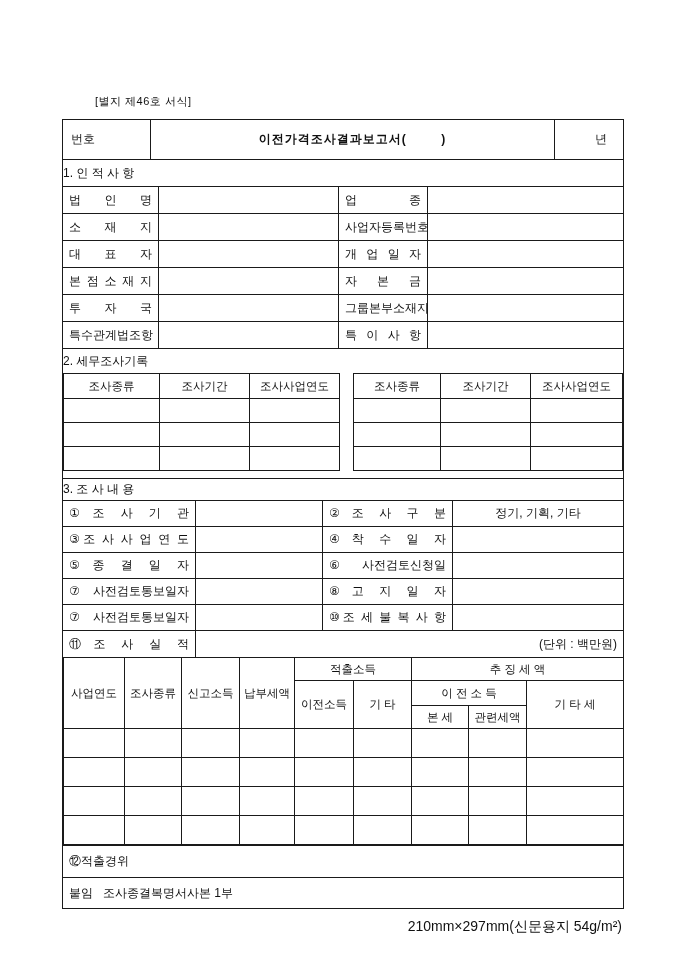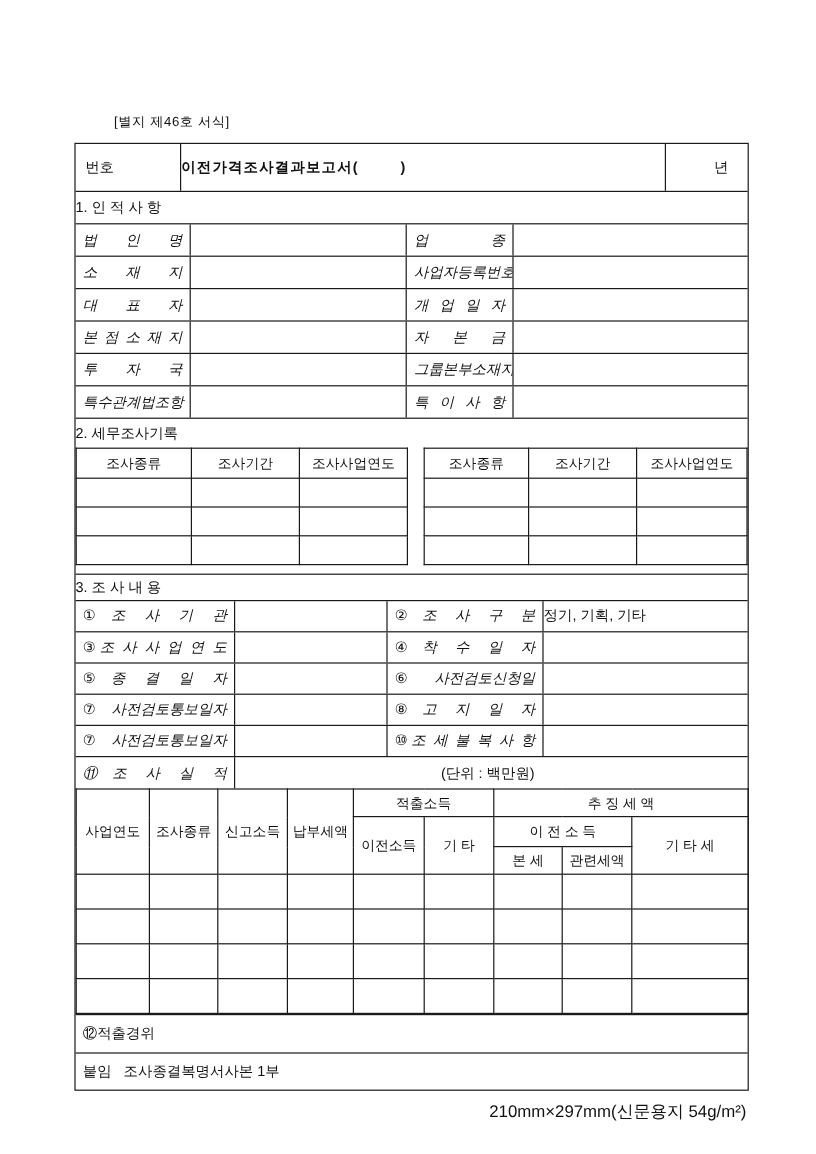--- a/index.html
+++ b/index.html
@@ -6,25 +6,25 @@
   body{width:680px;height:962px;font-family:"Liberation Sans","DejaVu Sans",sans-serif;}
   .sheet{padding:94px 0 0 62px;}
   .form-note{font-size:11px;letter-spacing:0.5px;margin:0 0 10px 1px;padding-left:32px;}
   .form-table{width:560px;border:1.5px solid #1a1a1a;box-sizing:content-box;}
   .row{display:flex;align-items:stretch;}
   .bt{border-top:1px solid #1a1a1a;}
   .cell{display:flex;align-items:center;overflow:hidden;box-sizing:border-box;}
   .br{border-right:1px solid #1a1a1a;}
   .bl{border-left:1px solid #1a1a1a;}
   .cell>span{display:block;width:100%;font-size:12px;}
-  .just{text-align:justify;text-align-last:justify;padding:0 6px;font-size:11.5px;white-space:nowrap;font-style:italic;}
-  .center{text-align:left;}
+  .just{text-align:justify;text-align-last:justify;padding:0 6px;font-size:11.5px;white-space:nowrap;}
+  .center{text-align:center;}
   .left{padding-left:8px;}
   .right{text-align:right;padding-right:16px;}
-  .unit{text-align:center;padding-right:6px;font-size:11.5px;white-space:pre;}
+  .unit{text-align:right;padding-right:6px;font-size:11.5px;white-space:pre;}
   .pre{white-space:pre;}
   .title{font-weight:bold;font-size:15px;letter-spacing:1px;}
   .h39{height:39px}.h26{height:26px}.h25{height:25px}.h24{height:24px}.h21{height:21px}
   .h31{height:31px}.h30{height:30px}
   .w88{width:88px}.w403{width:403px}.w69{width:69px}
   .w96{width:96px}.w180{width:180px}.w89{width:89px}
   .w133{width:133px}.w127{width:127px}.w130{width:130px}
   .flex1{flex:1}
   .subrow{padding-bottom:7px;display:flex;justify-content:space-between;align-items:center;}
   table{border-collapse:collapse;table-layout:fixed;}

